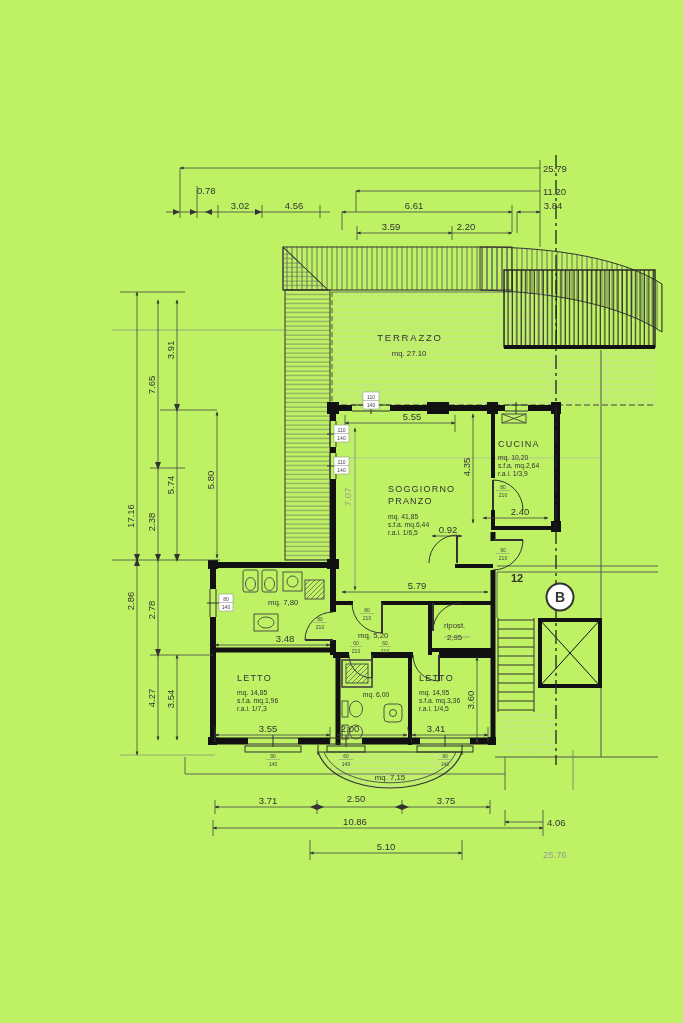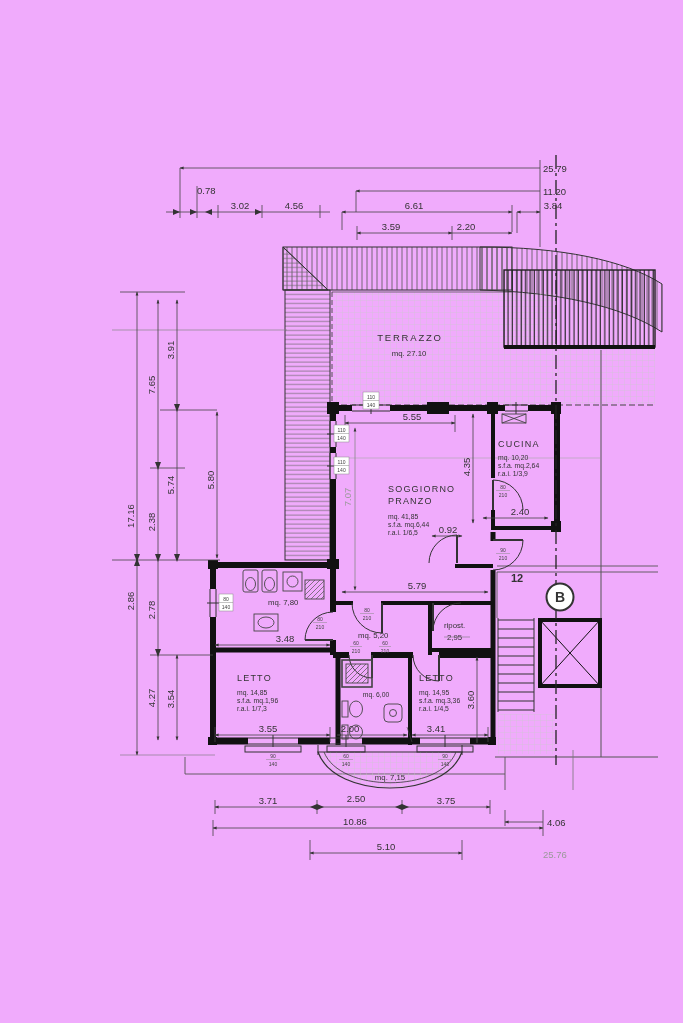--- a/index.html
+++ b/index.html
@@ -1,16 +1,16 @@
 <!DOCTYPE html>
 <html><head>
 <meta charset="utf-8">
 <style>
   html,body{margin:0;padding:0;background:#fff;}
-  #canvas{position:relative;width:683px;height:1023px;background:#f0abfc;overflow:hidden;
+  #canvas{position:relative;width:683px;height:1023px;background:#bef264;overflow:hidden;
           font-family:"Liberation Sans",sans-serif;}
   svg{position:absolute;left:0;top:0;}
   text{fill:#333;}
   .dim{font-size:9.5px;}
   .dimgray{font-size:9.5px;fill:#999;}
   .room{font-size:9px;letter-spacing:1.2px;}
   .room-big{font-size:9.5px;letter-spacing:1.8px;}
   .area{font-size:7.8px;}
   .small{font-size:6.8px;}
   .tag{font-size:5px;fill:#444;}

